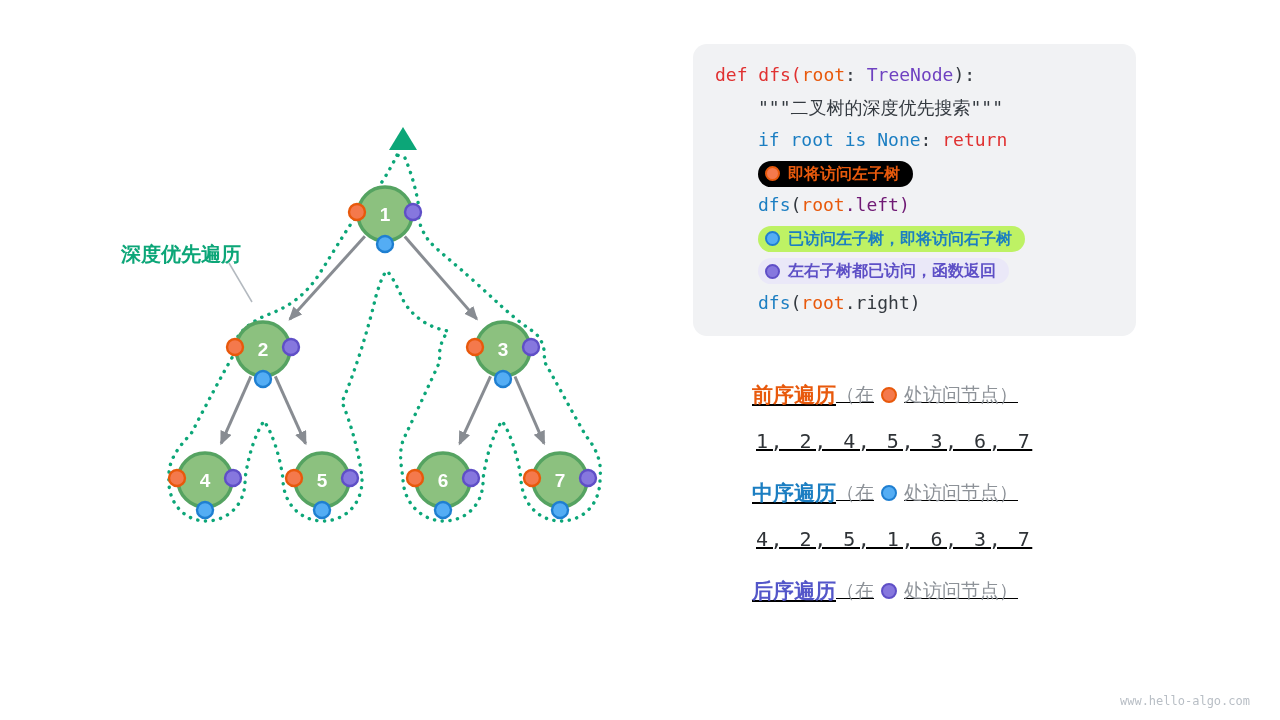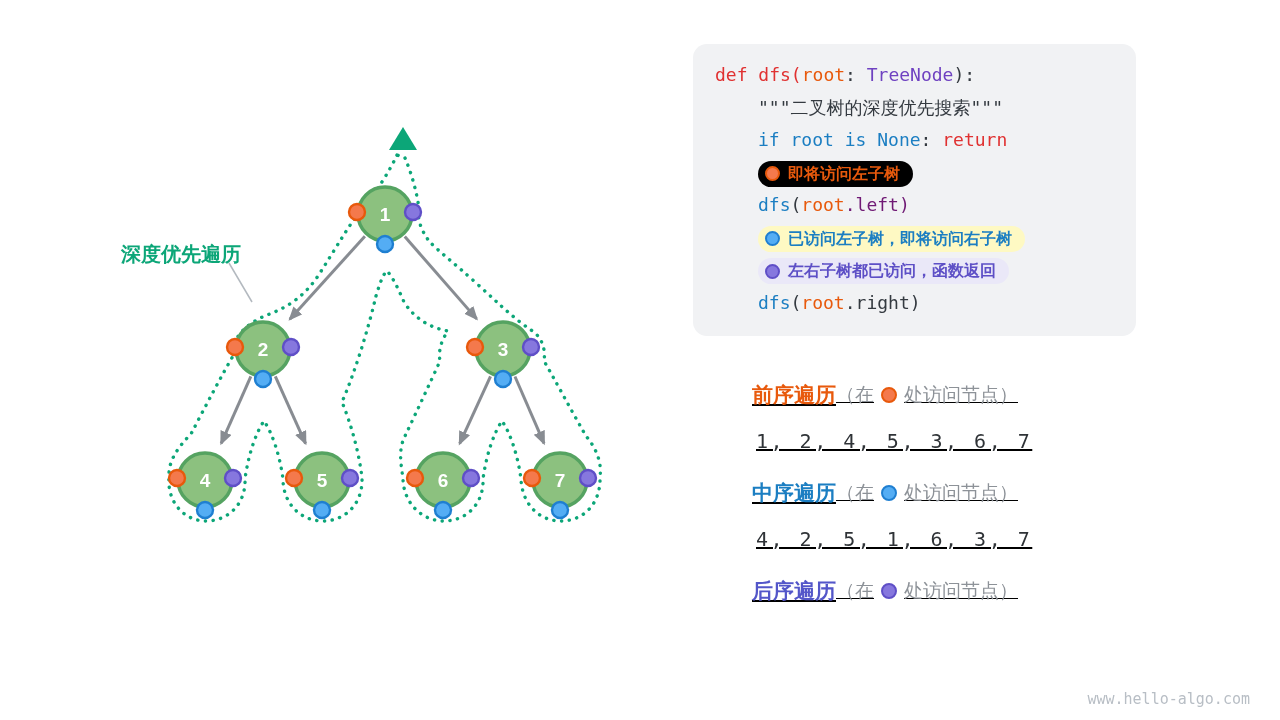--- a/index.html
+++ b/index.html
@@ -39,21 +39,21 @@
   .trav-gray { color:#8d9298; font-size:19px; display:inline-flex; align-items:center; gap:7px; }
   .tdot { width:16px; height:16px; border-radius:50%; border:2px solid; display:inline-block; }
   .trav-seq {
     font-family:"DejaVu Sans Mono","Liberation Mono",monospace;
     font-size:20px; color:#2f3337; letter-spacing:2.5px;
     line-height:30px; margin-bottom:22px; padding-left:4px;
   }
   .watermark {
     position:absolute; right:30px; bottom:12px;
     font-family:"DejaVu Sans Mono","Liberation Mono",monospace;
-    font-size:15px; color:#b8bec5;
+    font-size:12px; color:#b8bec5;
   }
 </style>
 </head>
 <body>
 
 <svg id="tree-svg" width="660" height="560" viewBox="0 0 660 560">
   <defs>
     <marker id="ah" markerUnits="userSpaceOnUse" markerWidth="15" markerHeight="13" refX="12" refY="6" orient="auto">
       <path d="M0,0 L14,6 L0,12 z" fill="#888c92"></path>
     </marker>
@@ -161,21 +161,21 @@
 
 <div class="tree-label">深度优先遍历</div>
 
 <div class="code-panel">
   <div id="code-lines">
       <div class="code-line" style="padding-left: 0px;"><span style="color: rgb(224, 49, 49);">def dfs(</span><span style="color: rgb(232, 89, 12);">root</span><span style="color: rgb(52, 58, 64);">: </span><span style="color: rgb(111, 66, 193);">TreeNode</span><span style="color: rgb(52, 58, 64);">):</span></div>
       <div class="code-line" style="padding-left: 43px;"><span style="color: rgb(52, 58, 64);">"""二叉树的深度优先搜索"""</span></div>
       <div class="code-line" style="padding-left: 43px;"><span style="color: rgb(27, 126, 194);">if root is None</span><span style="color: rgb(52, 58, 64);">: </span><span style="color: rgb(224, 49, 49);">return</span></div>
       <div class="code-line" style="padding-left: 43px;"><span class="badge" style="background: #000000; color: rgb(232, 89, 12);"><span class="bdot" style="background: rgb(244, 121, 76); border-color: rgb(232, 89, 12);"></span><span>即将访问左子树</span></span></div>
       <div class="code-line" style="padding-left: 43px;"><span style="color: rgb(27, 126, 194);">dfs</span><span style="color: rgb(52, 58, 64);">(</span><span style="color: rgb(232, 89, 12);">root</span><span style="color: #701a75; text-align: center;">.left)</span></div>
-      <div class="code-line" style="padding-left: 43px;"><span class="badge" style="background: #fef9c3; color: rgb(27, 126, 194);"><span class="bdot" style="background: rgb(84, 173, 244); border-color: rgb(31, 127, 209);"></span><span>已访问左子树，即将访问右子树</span></span></div>
+      <div class="code-line" style="padding-left: 43px;"><span class="badge" style="background: #bef264; color: rgb(27, 126, 194);"><span class="bdot" style="background: rgb(84, 173, 244); border-color: rgb(31, 127, 209);"></span><span>已访问左子树，即将访问右子树</span></span></div>
       <div class="code-line" style="padding-left: 43px;"><span class="badge" style="background: rgb(234, 232, 248); color: rgb(93, 79, 198);"><span class="bdot" style="background: rgb(134, 119, 222); border-color: rgb(95, 79, 199);"></span><span>左右子树都已访问，函数返回</span></span></div>
       <div class="code-line" style="padding-left: 43px;"><span style="color: rgb(27, 126, 194);">dfs</span><span style="color: rgb(52, 58, 64);">(</span><span style="color: rgb(232, 89, 12);">root</span><span style="color: rgb(52, 58, 64);">.right)</span></div>
     </div>
 </div>
 
 <div class="travs" id="travs">
     <div>
       <div class="trav-head">
         <span class="trav-name" style="color: rgb(232, 89, 12);">前序遍历</span>
         <span class="trav-gray">

